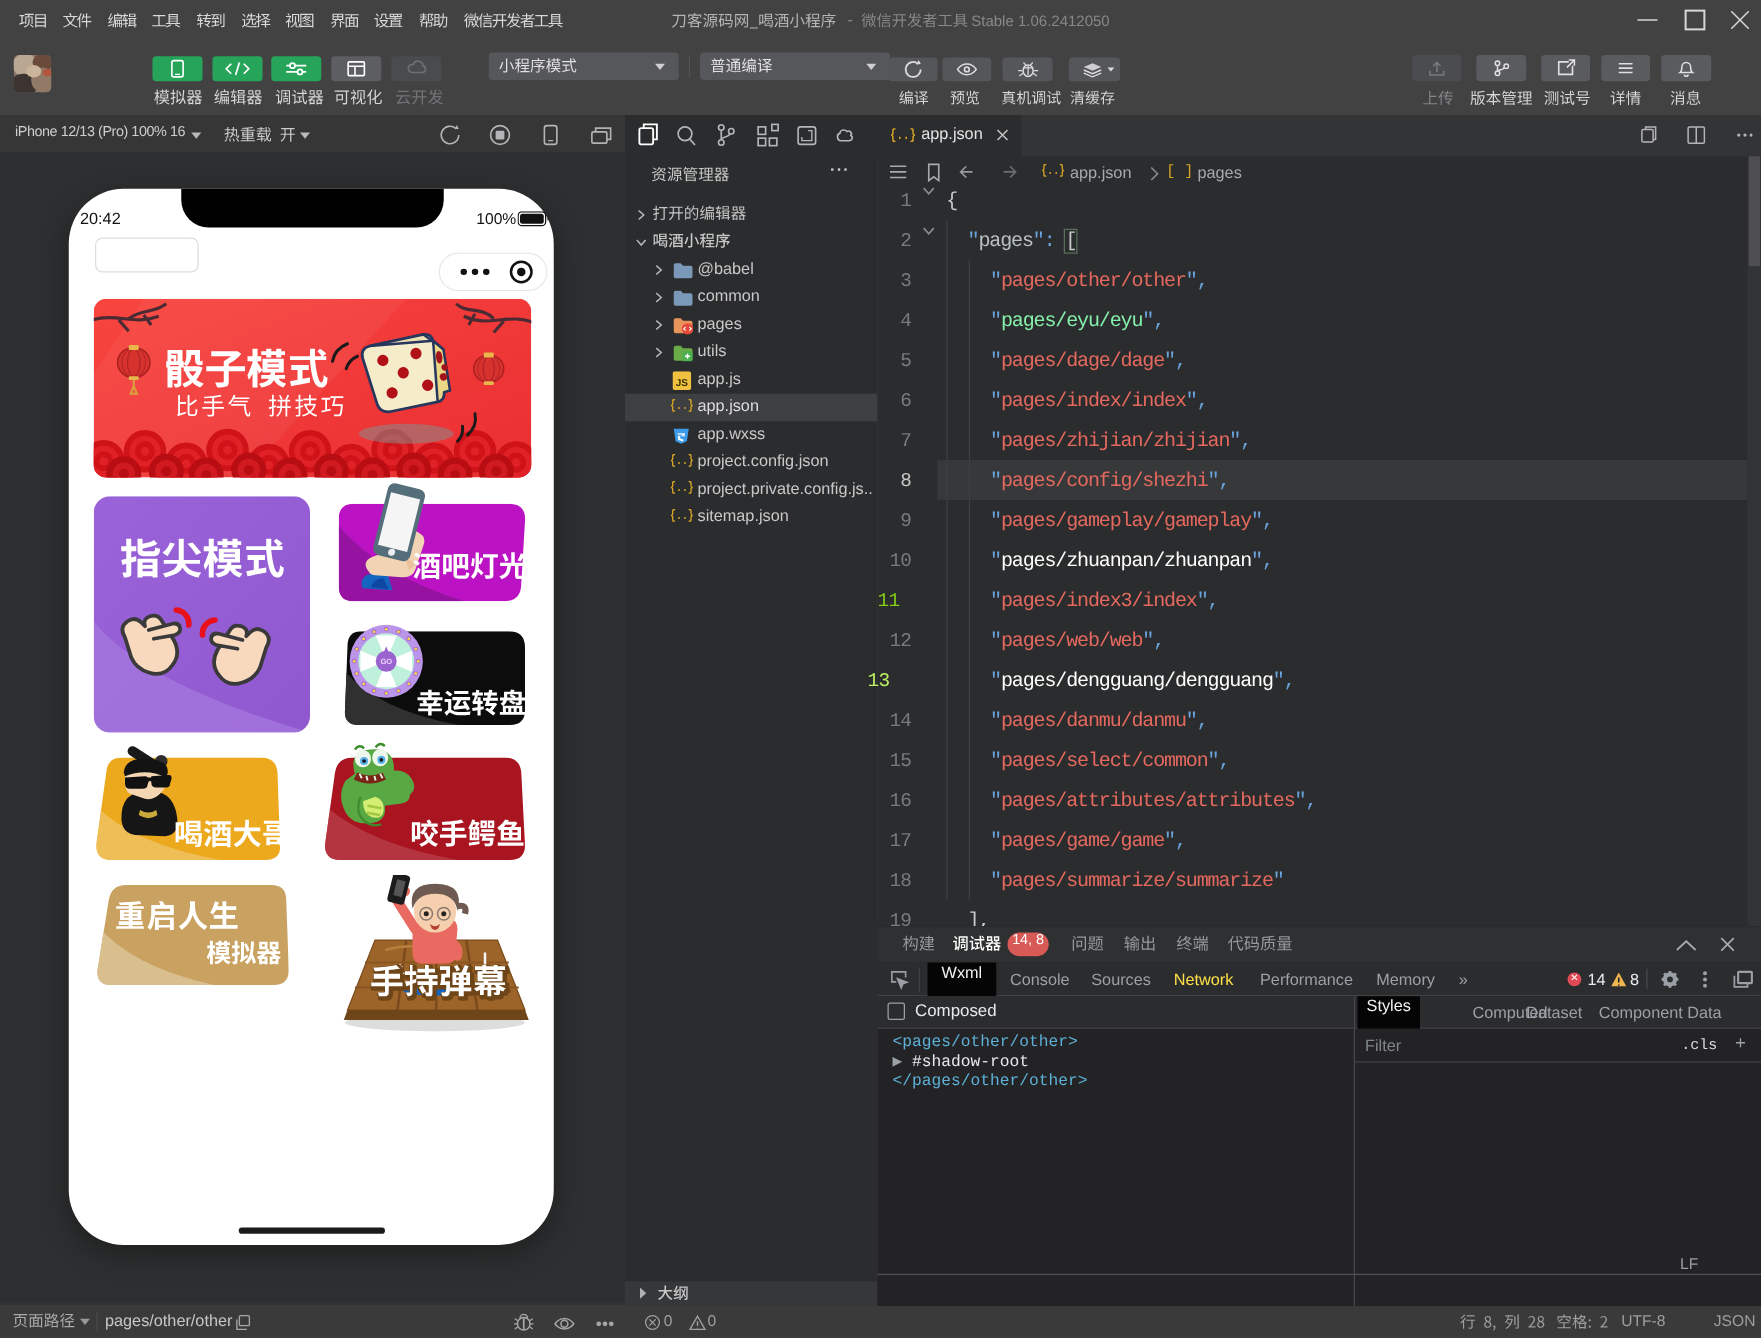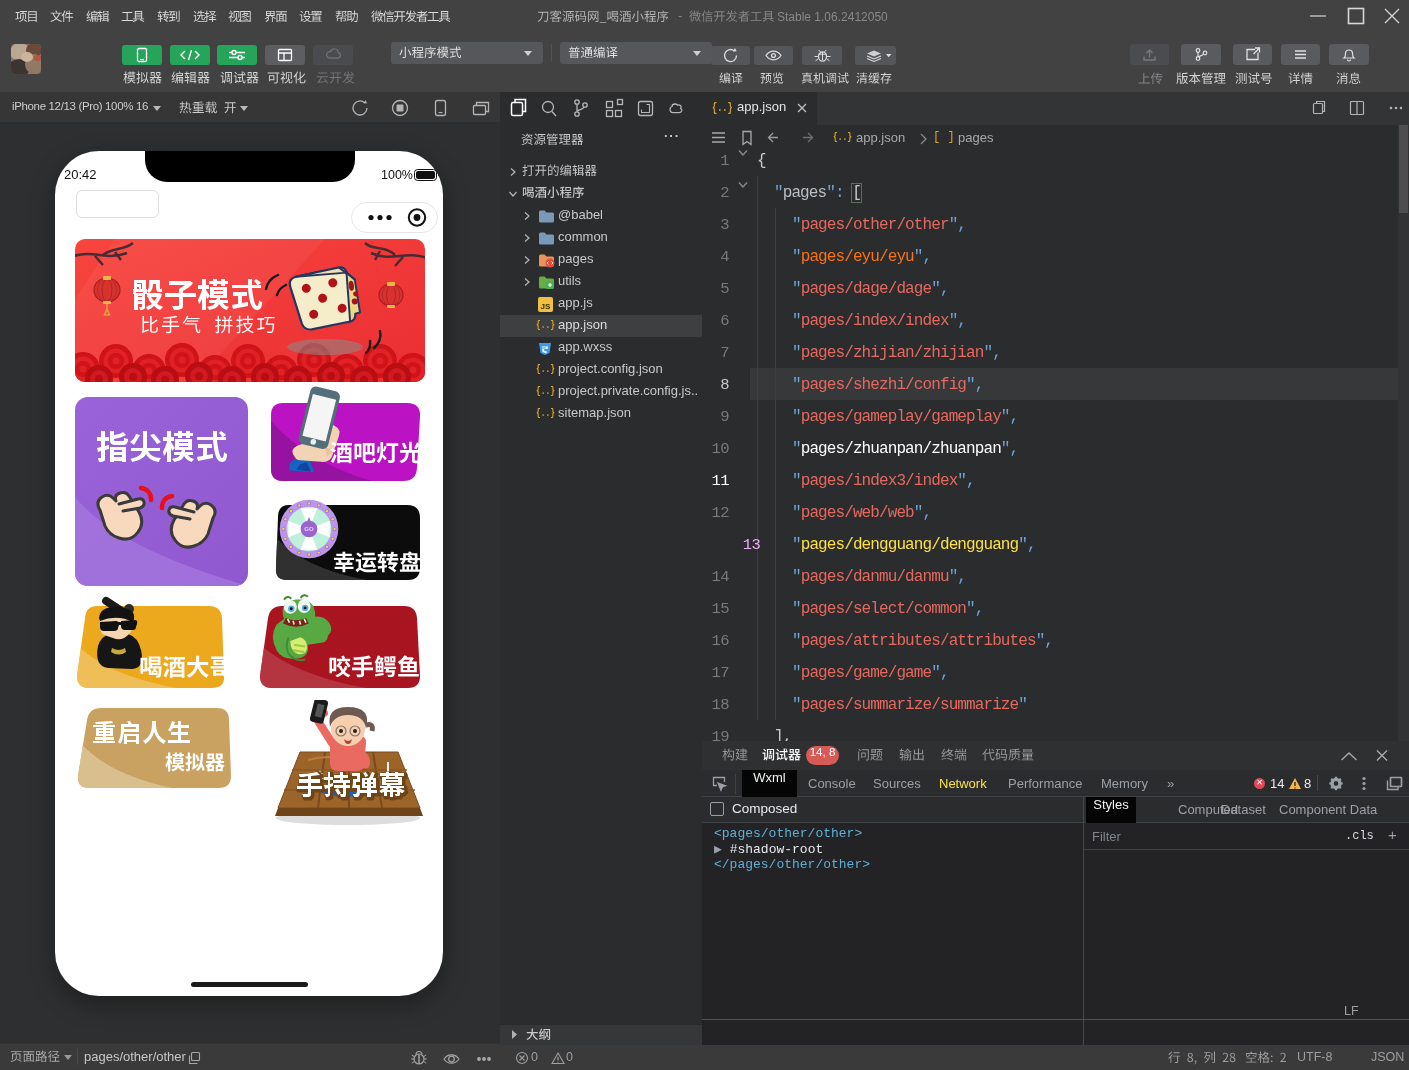--- a/index.html
+++ b/index.html
@@ -710,39 +710,39 @@
 <div style="position:absolute;left:750px;top:368px;width:648px;height:32px;background:#37383a"></div>
 <div style="position:absolute;left:757px;top:176px;width:1px;height:544px;background:#3f3f41"></div>
 <div style="position:absolute;left:775px;top:208px;width:1px;height:512px;background:#3f3f41"></div>
 <div style="position:absolute;left:702px;top:152px;width:27px;height:32px;line-height:32px;text-align:right;font:15.5px 'Liberation Mono',monospace;letter-spacing:-0.6px;color:#797a7c">1</div>
 <div style="position:absolute;left:757px;top:152px;height:32px;line-height:32px;font:16px 'Liberation Mono',monospace;letter-spacing:-0.9px;white-space:pre"><span style="color:#c8c9ca">{</span></div>
 <div style="position:absolute;left:702px;top:184px;width:27px;height:32px;line-height:32px;text-align:right;font:15.5px 'Liberation Mono',monospace;letter-spacing:-0.6px;color:#797a7c">2</div>
 <div style="position:absolute;left:774px;top:184px;height:32px;line-height:32px;font:16px 'Liberation Mono',monospace;letter-spacing:-0.9px;white-space:pre"><span style="color:#6ba3dd">"</span><span style="color:#b9c0c4">pages</span><span style="color:#6ba3dd">": </span><span style="color:#c8c9ca;outline:1px solid #5a6e5a">[</span></div>
 <div style="position:absolute;left:702px;top:216px;width:27px;height:32px;line-height:32px;text-align:right;font:15.5px 'Liberation Mono',monospace;letter-spacing:-0.6px;color:#797a7c">3</div>
 <div style="position:absolute;left:792px;top:216px;height:32px;line-height:32px;font:16px 'Liberation Mono',monospace;letter-spacing:-0.9px;white-space:pre"><span style="color:#6ba3dd">"</span><span style="color:#e5695f">pages/other/other</span><span style="color:#6ba3dd">",</span></div>
 <div style="position:absolute;left:702px;top:248px;width:27px;height:32px;line-height:32px;text-align:right;font:15.5px 'Liberation Mono',monospace;letter-spacing:-0.6px;color:#797a7c">4</div>
-<div style="position:absolute;left:792px;top:248px;height:32px;line-height:32px;font:16px 'Liberation Mono',monospace;letter-spacing:-0.9px;white-space:pre"><span style="color:#6ba3dd">"</span><span style="color:#f97316">pages/eyu/eyu</span><span style="color:#6ba3dd">",</span></div>
+<div style="position:absolute;left:792px;top:248px;height:32px;line-height:32px;font:16px 'Liberation Mono',monospace;letter-spacing:-0.9px;white-space:pre"><span style="color:#6ba3dd">"</span><span style="color:#86efac">pages/eyu/eyu</span><span style="color:#6ba3dd">",</span></div>
 <div style="position:absolute;left:702px;top:280px;width:27px;height:32px;line-height:32px;text-align:right;font:15.5px 'Liberation Mono',monospace;letter-spacing:-0.6px;color:#797a7c">5</div>
 <div style="position:absolute;left:792px;top:280px;height:32px;line-height:32px;font:16px 'Liberation Mono',monospace;letter-spacing:-0.9px;white-space:pre"><span style="color:#6ba3dd">"</span><span style="color:#e5695f">pages/dage/dage</span><span style="color:#6ba3dd">",</span></div>
 <div style="position:absolute;left:702px;top:312px;width:27px;height:32px;line-height:32px;text-align:right;font:15.5px 'Liberation Mono',monospace;letter-spacing:-0.6px;color:#797a7c">6</div>
 <div style="position:absolute;left:792px;top:312px;height:32px;line-height:32px;font:16px 'Liberation Mono',monospace;letter-spacing:-0.9px;white-space:pre"><span style="color:#6ba3dd">"</span><span style="color:#e5695f">pages/index/index</span><span style="color:#6ba3dd">",</span></div>
 <div style="position:absolute;left:702px;top:344px;width:27px;height:32px;line-height:32px;text-align:right;font:15.5px 'Liberation Mono',monospace;letter-spacing:-0.6px;color:#797a7c">7</div>
 <div style="position:absolute;left:792px;top:344px;height:32px;line-height:32px;font:16px 'Liberation Mono',monospace;letter-spacing:-0.9px;white-space:pre"><span style="color:#6ba3dd">"</span><span style="color:#e5695f">pages/zhijian/zhijian</span><span style="color:#6ba3dd">",</span></div>
 <div style="position:absolute;left:702px;top:376px;width:27px;height:32px;line-height:32px;text-align:right;font:15.5px 'Liberation Mono',monospace;letter-spacing:-0.6px;color:#c8c8c9">8</div>
-<div style="position:absolute;left:792px;top:376px;height:32px;line-height:32px;font:16px 'Liberation Mono',monospace;letter-spacing:-0.9px;white-space:pre"><span style="color:#6ba3dd">"</span><span style="color:#e5695f">pages/shezhi/config</span><span style="color:#6ba3dd">",</span></div>
+<div style="position:absolute;left:792px;top:376px;height:32px;line-height:32px;font:16px 'Liberation Mono',monospace;letter-spacing:-0.9px;white-space:pre"><span style="color:#6ba3dd">"</span><span style="color:#e5695f">pages/config/shezhi</span><span style="color:#6ba3dd">",</span></div>
 <div style="position:absolute;left:702px;top:408px;width:27px;height:32px;line-height:32px;text-align:right;font:15.5px 'Liberation Mono',monospace;letter-spacing:-0.6px;color:#797a7c">9</div>
 <div style="position:absolute;left:792px;top:408px;height:32px;line-height:32px;font:16px 'Liberation Mono',monospace;letter-spacing:-0.9px;white-space:pre"><span style="color:#6ba3dd">"</span><span style="color:#e5695f">pages/gameplay/gameplay</span><span style="color:#6ba3dd">",</span></div>
 <div style="position:absolute;left:702px;top:440px;width:27px;height:32px;line-height:32px;text-align:right;font:15.5px 'Liberation Mono',monospace;letter-spacing:-0.6px;color:#797a7c">10</div>
 <div style="position:absolute;left:792px;top:440px;height:32px;line-height:32px;font:16px 'Liberation Mono',monospace;letter-spacing:-0.9px;white-space:pre"><span style="color:#6ba3dd">"</span><span style="color:#ffffff">pages/zhuanpan/zhuanpan</span><span style="color:#6ba3dd">",</span></div>
-<div style="position:absolute;left:702px;top:472px;width:27px;height:32px;line-height:32px;text-align:right;font:15.5px 'Liberation Mono',monospace;letter-spacing:-0.6px;color:#ffffff">11</div>
+<div style="position:absolute;left:702px;top:472px;width:27px;height:32px;line-height:32px;font:15.5px 'Liberation Mono',monospace;letter-spacing:-0.6px;color:#84cc16">11</div>
 <div style="position:absolute;left:792px;top:472px;height:32px;line-height:32px;font:16px 'Liberation Mono',monospace;letter-spacing:-0.9px;white-space:pre"><span style="color:#6ba3dd">"</span><span style="color:#e5695f">pages/index3/index</span><span style="color:#6ba3dd">",</span></div>
 <div style="position:absolute;left:702px;top:504px;width:27px;height:32px;line-height:32px;text-align:right;font:15.5px 'Liberation Mono',monospace;letter-spacing:-0.6px;color:#797a7c">12</div>
 <div style="position:absolute;left:792px;top:504px;height:32px;line-height:32px;font:16px 'Liberation Mono',monospace;letter-spacing:-0.9px;white-space:pre"><span style="color:#6ba3dd">"</span><span style="color:#e5695f">pages/web/web</span><span style="color:#6ba3dd">",</span></div>
-<div style="position:absolute;left:738px;top:536px;width:27px;height:32px;line-height:32px;text-align:center;font:15.5px 'Liberation Mono',monospace;letter-spacing:-0.6px;color:#f0abfc">13</div>
-<div style="position:absolute;left:792px;top:536px;height:32px;line-height:32px;font:16px 'Liberation Mono',monospace;letter-spacing:-0.9px;white-space:pre"><span style="color:#6ba3dd">"</span><span style="color:#fde047">pages/dengguang/dengguang</span><span style="color:#6ba3dd">",</span></div>
+<div style="position:absolute;left:694px;top:536px;width:27px;height:32px;line-height:32px;text-align:left;font:15.5px 'Liberation Mono',monospace;letter-spacing:-0.6px;color:#bef264">13</div>
+<div style="position:absolute;left:792px;top:536px;height:32px;line-height:32px;font:16px 'Liberation Mono',monospace;letter-spacing:-0.9px;white-space:pre"><span style="color:#6ba3dd">"</span><span style="color:#ffffff">pages/dengguang/dengguang</span><span style="color:#6ba3dd">",</span></div>
 <div style="position:absolute;left:702px;top:568px;width:27px;height:32px;line-height:32px;text-align:right;font:15.5px 'Liberation Mono',monospace;letter-spacing:-0.6px;color:#797a7c">14</div>
 <div style="position:absolute;left:792px;top:568px;height:32px;line-height:32px;font:16px 'Liberation Mono',monospace;letter-spacing:-0.9px;white-space:pre"><span style="color:#6ba3dd">"</span><span style="color:#e5695f">pages/danmu/danmu</span><span style="color:#6ba3dd">",</span></div>
 <div style="position:absolute;left:702px;top:600px;width:27px;height:32px;line-height:32px;text-align:right;font:15.5px 'Liberation Mono',monospace;letter-spacing:-0.6px;color:#797a7c">15</div>
 <div style="position:absolute;left:792px;top:600px;height:32px;line-height:32px;font:16px 'Liberation Mono',monospace;letter-spacing:-0.9px;white-space:pre"><span style="color:#6ba3dd">"</span><span style="color:#e5695f">pages/select/common</span><span style="color:#6ba3dd">",</span></div>
 <div style="position:absolute;left:702px;top:632px;width:27px;height:32px;line-height:32px;text-align:right;font:15.5px 'Liberation Mono',monospace;letter-spacing:-0.6px;color:#797a7c">16</div>
 <div style="position:absolute;left:792px;top:632px;height:32px;line-height:32px;font:16px 'Liberation Mono',monospace;letter-spacing:-0.9px;white-space:pre"><span style="color:#6ba3dd">"</span><span style="color:#e5695f">pages/attributes/attributes</span><span style="color:#6ba3dd">",</span></div>
 <div style="position:absolute;left:702px;top:664px;width:27px;height:32px;line-height:32px;text-align:right;font:15.5px 'Liberation Mono',monospace;letter-spacing:-0.6px;color:#797a7c">17</div>
 <div style="position:absolute;left:792px;top:664px;height:32px;line-height:32px;font:16px 'Liberation Mono',monospace;letter-spacing:-0.9px;white-space:pre"><span style="color:#6ba3dd">"</span><span style="color:#e5695f">pages/game/game</span><span style="color:#6ba3dd">",</span></div>
 <div style="position:absolute;left:702px;top:696px;width:27px;height:32px;line-height:32px;text-align:right;font:15.5px 'Liberation Mono',monospace;letter-spacing:-0.6px;color:#797a7c">18</div>
 <div style="position:absolute;left:792px;top:696px;height:32px;line-height:32px;font:16px 'Liberation Mono',monospace;letter-spacing:-0.9px;white-space:pre"><span style="color:#6ba3dd">"</span><span style="color:#e5695f">pages/summarize/summarize</span><span style="color:#6ba3dd">"</span></div>

